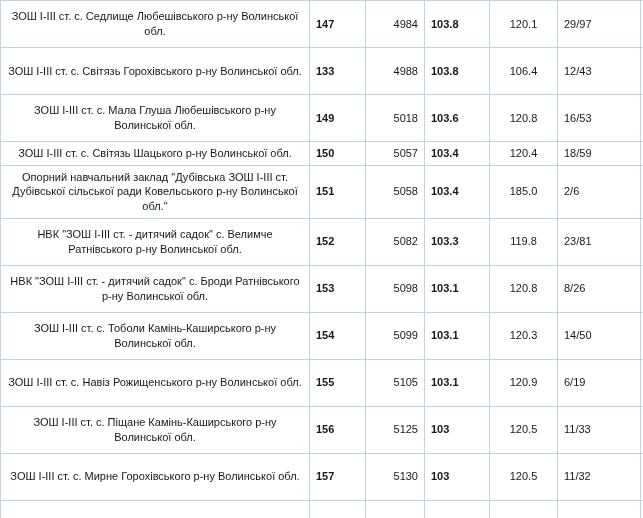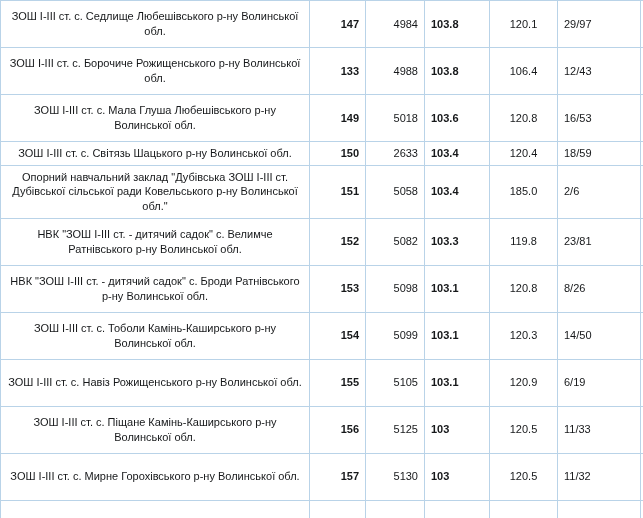--- a/index.html
+++ b/index.html
@@ -28,21 +28,21 @@
     color: #16181a;
   }
   td.c-name {
     width: 296px;
     text-align: center;
     padding-left: 7px;
     padding-right: 5px;
   }
   td.c-rank {
     width: 43px;
-    text-align: right;
+    text-align: left;
     font-weight: bold;
   }
   td.c-code {
     width: 46px;
     text-align: right;
   }
   td.c-score {
     width: 52px;
     text-align: left;
     font-weight: bold;
@@ -69,41 +69,41 @@
     <tr class="row-tall">
       <td class="c-name">ЗОШ I-III ст. с. Седлище Любешівського р-ну Волинської обл.</td>
       <td class="c-rank">147</td>
       <td class="c-code">4984</td>
       <td class="c-score">103.8</td>
       <td class="c-extra">120.1</td>
       <td class="c-ratio">29/97</td>
       <td class="c-last">90</td>
     </tr>
     <tr class="row-tall">
-      <td class="c-name">ЗОШ I-III ст. с. Борочиче Рожищенського р-ну Волинської обл.</td>
+      <td class="c-name">ЗОШ I-III ст. с. Світязь Горохівського р-ну Волинської обл.</td>
       <td class="c-rank">133</td>
       <td class="c-code">4988</td>
       <td class="c-score">103.8</td>
       <td class="c-extra">106.4</td>
       <td class="c-ratio">12/43</td>
       <td class="c-last">91</td>
     </tr>
     <tr class="row-tall">
       <td class="c-name">ЗОШ I-III ст. с. Мала Глуша Любешівського р-ну Волинської обл.</td>
       <td class="c-rank">149</td>
       <td class="c-code">5018</td>
       <td class="c-score">103.6</td>
       <td class="c-extra">120.8</td>
       <td class="c-ratio">16/53</td>
       <td class="c-last">85</td>
     </tr>
     <tr>
       <td class="c-name">ЗОШ I-III ст. с. Світязь Шацького р-ну Волинської обл.</td>
       <td class="c-rank">150</td>
-      <td class="c-code">2633</td>
+      <td class="c-code">5057</td>
       <td class="c-score">103.4</td>
       <td class="c-extra">120.4</td>
       <td class="c-ratio">18/59</td>
       <td class="c-last">88</td>
     </tr>
     <tr>
       <td class="c-name">Опорний навчальний заклад "Дубівська ЗОШ I-III ст. Дубівської сільської ради Ковельського р-ну Волинської обл."</td>
       <td class="c-rank">151</td>
       <td class="c-code">5058</td>
       <td class="c-score">103.4</td>

